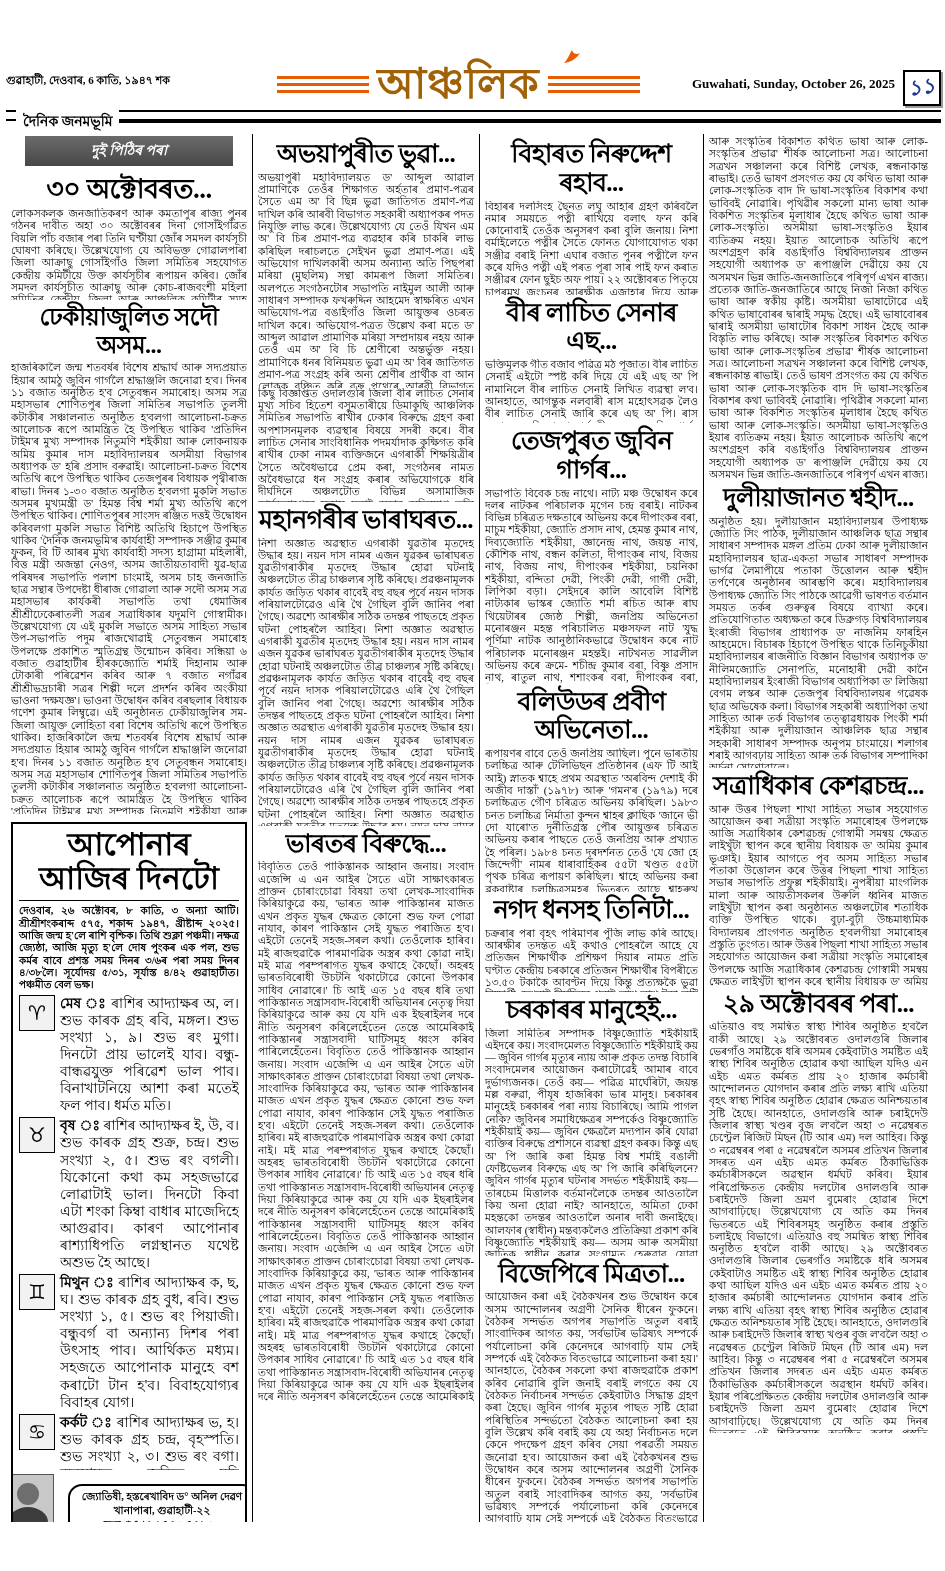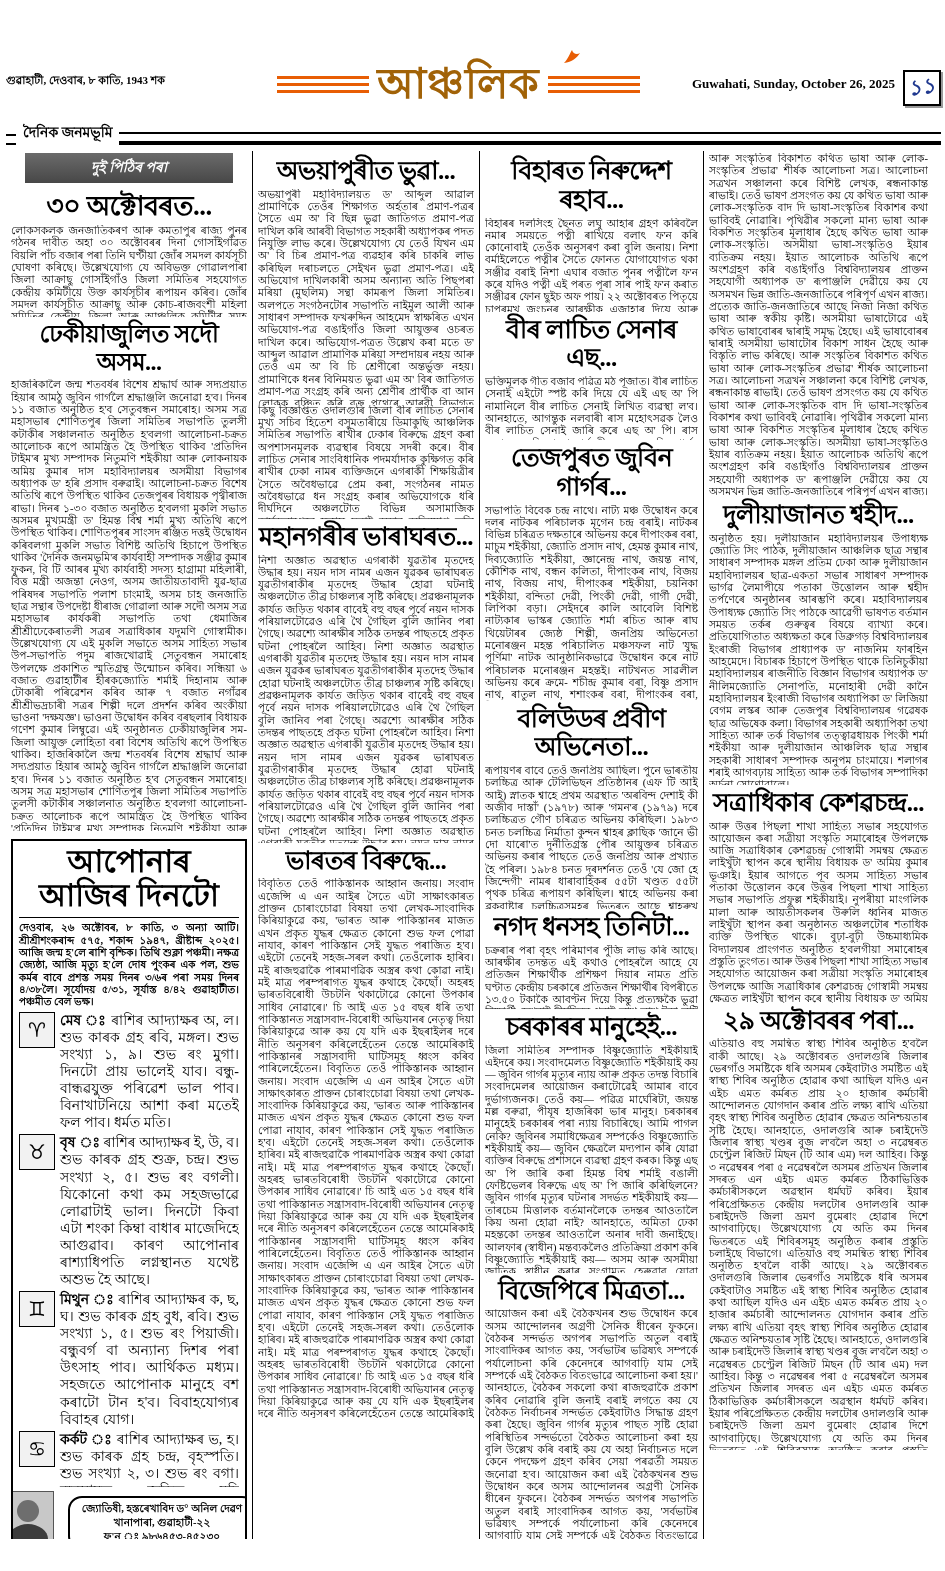--- a/index.html
+++ b/index.html
@@ -11,21 +11,21 @@
   .dateline-left{font-size:11px;font-weight:bold;padding-top:2px;width:230px;}
   .masthead{display:flex;align-items:center;gap:8px;position:relative;margin-top:-6px;}
   .mast-bars{width:92px;height:17px;background:repeating-linear-gradient(to bottom,#e85d04 0 3px,rgba(0,0,0,0) 3px 7px);}
   .mast-title{font-size:42px;line-height:40px;font-weight:bold;color:#a16207;letter-spacing:1px;}
   .mast-flame{position:absolute;top:-15px;right:58px;}
   .hdr-right{display:flex;align-items:flex-start;gap:8px;width:260px;justify-content:flex-end;font-family:Liberation Serif, serif;}
   .dateline-right{font-size:13px;font-weight:bold;padding-top:6px;white-space:nowrap;}
   .pageno-box{width:34px;height:32px;border:2px solid #000;box-shadow:2px 2px 0 #9a9a9a;
               display:flex;align-items:center;justify-content:center;}
   .pageno{font-size:21px;font-weight:bold;font-style:italic;color:#20398f;transform:rotate(-8deg);}
-  .paper-row{display:flex;align-items:flex-end;height:18px;margin-top:17px;}
+  .paper-row{display:flex;align-items:flex-start;height:18px;margin-top:0px;}
   .mini-dbl{width:10px;height:7px;border-top:2px solid #000;border-bottom:2px solid #000;margin-right:3px;}
   .paper-name{font-size:14px;font-weight:bold;white-space:nowrap;padding:0 4px;}
   .paper-rule{flex:1;height:7px;border-top:2px solid #000;border-bottom:4px solid #000;margin-left:2px;}
   
   .cols{display:grid;grid-template-columns:246px 227px 224px 230px;height:1388px;margin-top:6px;}
   .col{padding:2px 5px 0 5px;overflow:hidden;display:flex;flex-direction:column;}
   .col + .col{border-left:1px solid #000;}
   .art-title{font-weight:bold;text-align:center;font-size:25px;line-height:1.15;letter-spacing:-0.5px;
              padding:4px 0 3px 0;flex:none;}
   .art-body{font-size:10.6px;line-height:1.165;text-align:justify;overflow:hidden;flex:none;}
@@ -35,34 +35,34 @@
   .horo{border:2px solid #000;margin-top:8px;padding:4px 6px;height:712px;overflow:hidden;flex:none;
         display:flex;flex-direction:column;}
   .horo-title{font-size:31px;font-weight:bold;text-align:center;line-height:1.1;
               border-bottom:1px solid #000;padding-bottom:4px;margin-bottom:4px;flex:none;}
   .horo-intro{font-size:10.3px;line-height:1.2;text-align:justify;font-weight:bold;flex:none;}
   .signs{margin-top:3px;overflow:hidden;flex:1;}
   .sign-row{display:flex;gap:5px;margin-bottom:3px;}
   .sign-icon{flex:none;width:34px;height:34px;border:1.5px solid #000;display:flex;align-items:center;
              justify-content:center;font-size:20px;font-family:"DejaVu Sans",sans-serif;background:#f2f2f2;}
   .sign-text{font-size:14px;line-height:1.22;text-align:justify;}
-  .horo-footer{flex:none;display:flex;align-items:center;gap:14px;justify-content:center;padding:4px 0 2px 0;}
+  .horo-footer{flex:none;display:flex;align-items:flex-end;gap:14px;justify-content:center;padding:4px 0 2px 0;}
   .photo{width:50px;height:62px;background:#c8c8c8;border:1px solid #555;position:relative;overflow:hidden;flex:none;}
   .photo::before{content:"";position:absolute;left:14px;top:8px;width:22px;height:22px;border-radius:50%;background:#6e6e6e;}
   .photo::after{content:"";position:absolute;left:5px;top:32px;width:40px;height:30px;border-radius:50% 50% 0 0;background:#3c3c3c;}
   .astro-bubble{border:2px solid #000;border-radius:14px;padding:4px 12px;text-align:center;}
   .astro-line{font-size:10.5px;font-weight:bold;line-height:1.35;white-space:nowrap;}
 </style>
 </head>
 <body>
 
 <div class="page">
 
   <div class="hdr-row">
-    <div class="dateline-left">গুৱাহাটী, দেওবাৰ, ৮ কাতি, 1943 শক</div>
+    <div class="dateline-left">গুৱাহাটী, দেওবাৰ, 6 কাতি, ১৯৪৭ শক</div>
     <div class="masthead">
       <div class="mast-bars"></div>
       <div class="mast-title">আঞ্চলিক</div>
       <span class="mast-flame">
         <svg width="20" height="16" viewBox="0 0 20 16">
             <path d="M2 14 C6 10 8 4 10 1 C11 5 15 6 18 4 C15 9 10 13 2 14 Z" fill="#e85d04"></path>
           </svg>
       </span>
       <div class="mast-bars"></div>
     </div>

